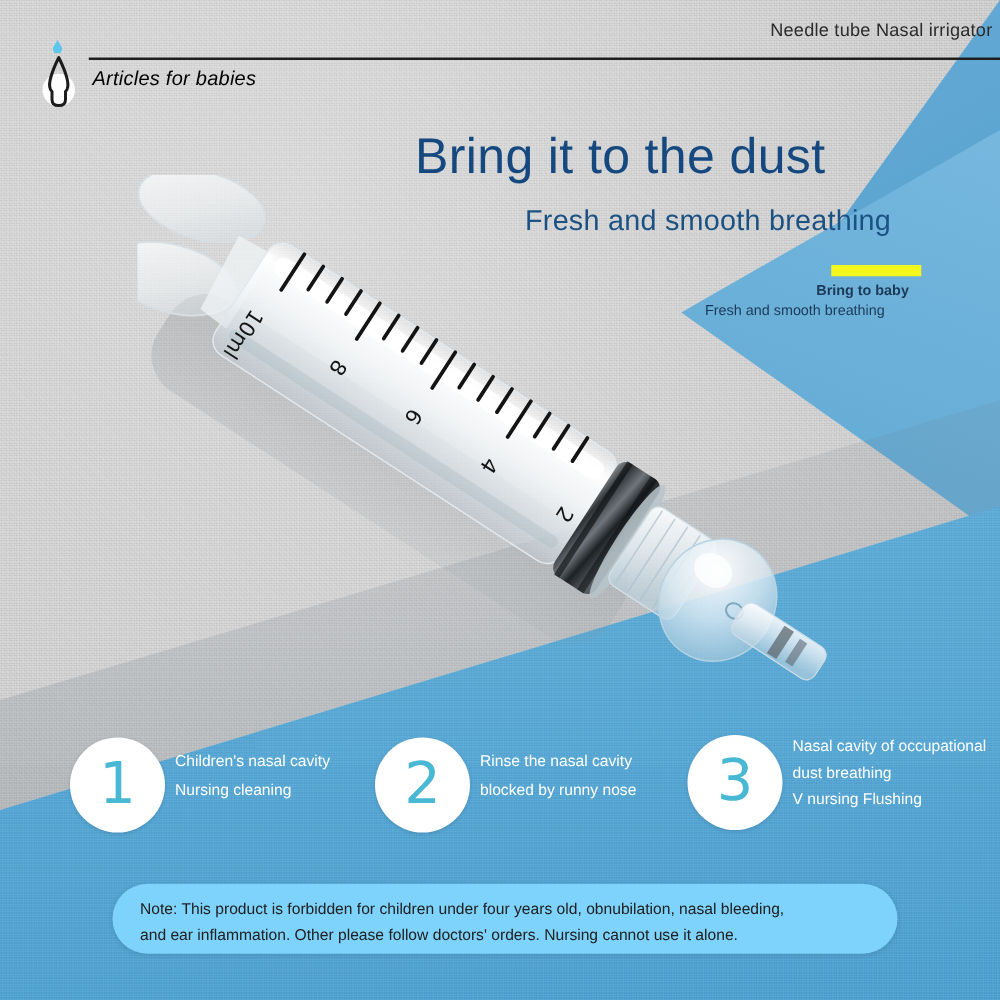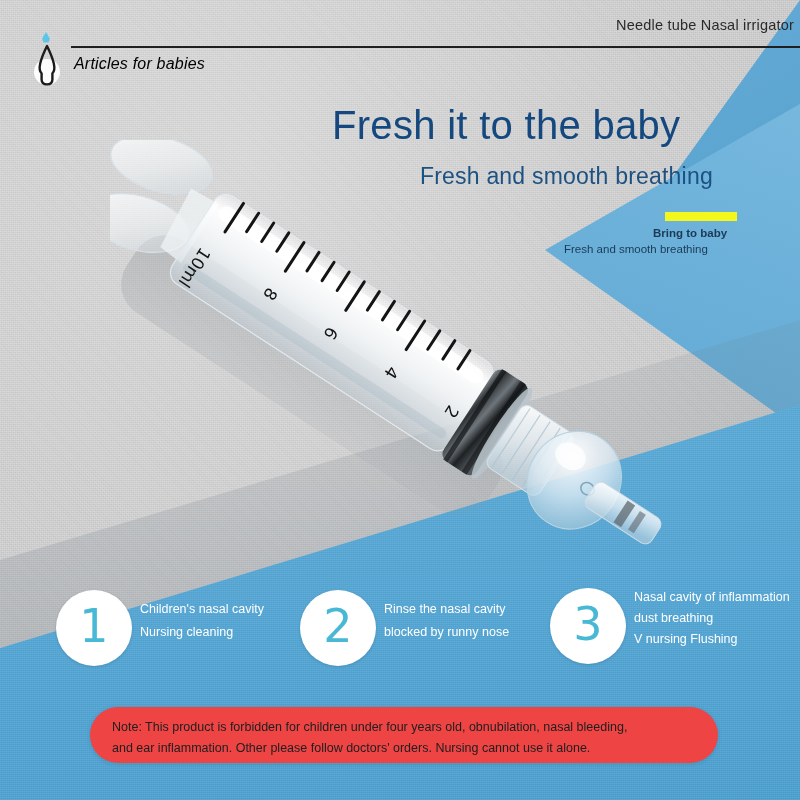--- a/index.html
+++ b/index.html
@@ -240,21 +240,21 @@
   #step2 { left: 300px; top: 590px; }
   #step3 { left: 550px; top: 588px; }
 
   
   .note-box {
     position: absolute;
     left: 90px;
     top: 707px;
     width: 628px;
     height: 56px;
-    background: #ef4444;
+    background: #7dd3fc;
     border-radius: 28px;
     box-shadow: 0 1px 4px rgba(20,60,90,.18);
   }
   .note-text {
     position: absolute;
     left: 22px;
     top: 10px;
     width: 592px;
     font-size: 12.5px;
     color: #202020;
@@ -279,21 +279,21 @@
     <div class="logo-circle"></div>
     <div class="logo-drop"></div>
     <svg class="logo-nose" viewBox="0 0 26 42">
       <path d="M13 2 C9.5 9 7.5 14 6.2 19.5 C5.2 24 5.6 27.5 7.6 29.3 L7.6 35.5 C7.6 38.6 9.6 40.4 13 40.4 C16.4 40.4 18.4 38.6 18.4 35.5 L18.4 29.3 C20.4 27.5 20.8 24 19.8 19.5 C18.5 14 16.5 9 13 2 Z" fill="none" stroke="#1c1c1c" stroke-width="2.4" stroke-linejoin="round"></path>
     </svg>
   </div>
   <div class="brand-rule"></div>
   <div class="brand-text">Articles for babies</div>
   <div class="kicker">Needle tube Nasal irrigator</div>
 
-  <div class="headline">Fresh it to the baby</div>
+  <div class="headline">Bring it to the dust</div>
   <div class="subhead">Fresh and smooth breathing</div>
   <div class="marker-bar"></div>
   <div class="mini-line-1">Bring to baby</div>
   <div class="mini-line-2">Fresh and smooth breathing</div>
 
   <svg id="syringe" viewBox="0 0 580 420">
     <defs>
       <linearGradient id="barrelGrad" x1="0" y1="0" x2="0" y2="1">
         <stop offset="0%" stop-color="#ffffff" stop-opacity=".30"></stop>
         <stop offset="18%" stop-color="#ffffff" stop-opacity=".96"></stop>
@@ -413,21 +413,21 @@
       <div>Rinse the nasal cavity</div>
       <div>blocked by runny nose</div>
     </div>
   </div>
 
   <div class="step" id="step3">
     <div class="step-circle">
       <span class="step-num">3</span>
     </div>
     <div class="step-lines three">
-      <div>Nasal cavity of inflammation</div>
+      <div>Nasal cavity of occupational</div>
       <div>dust breathing</div>
       <div>V nursing Flushing</div>
     </div>
   </div>
 
   <div class="note-box">
     <div class="note-text">
       <span>Note: This product is forbidden for children under four years old, obnubilation, nasal bleeding,</span>
       <span>and ear inflammation. Other please follow doctors' orders. Nursing cannot use it alone.</span>
     </div>

